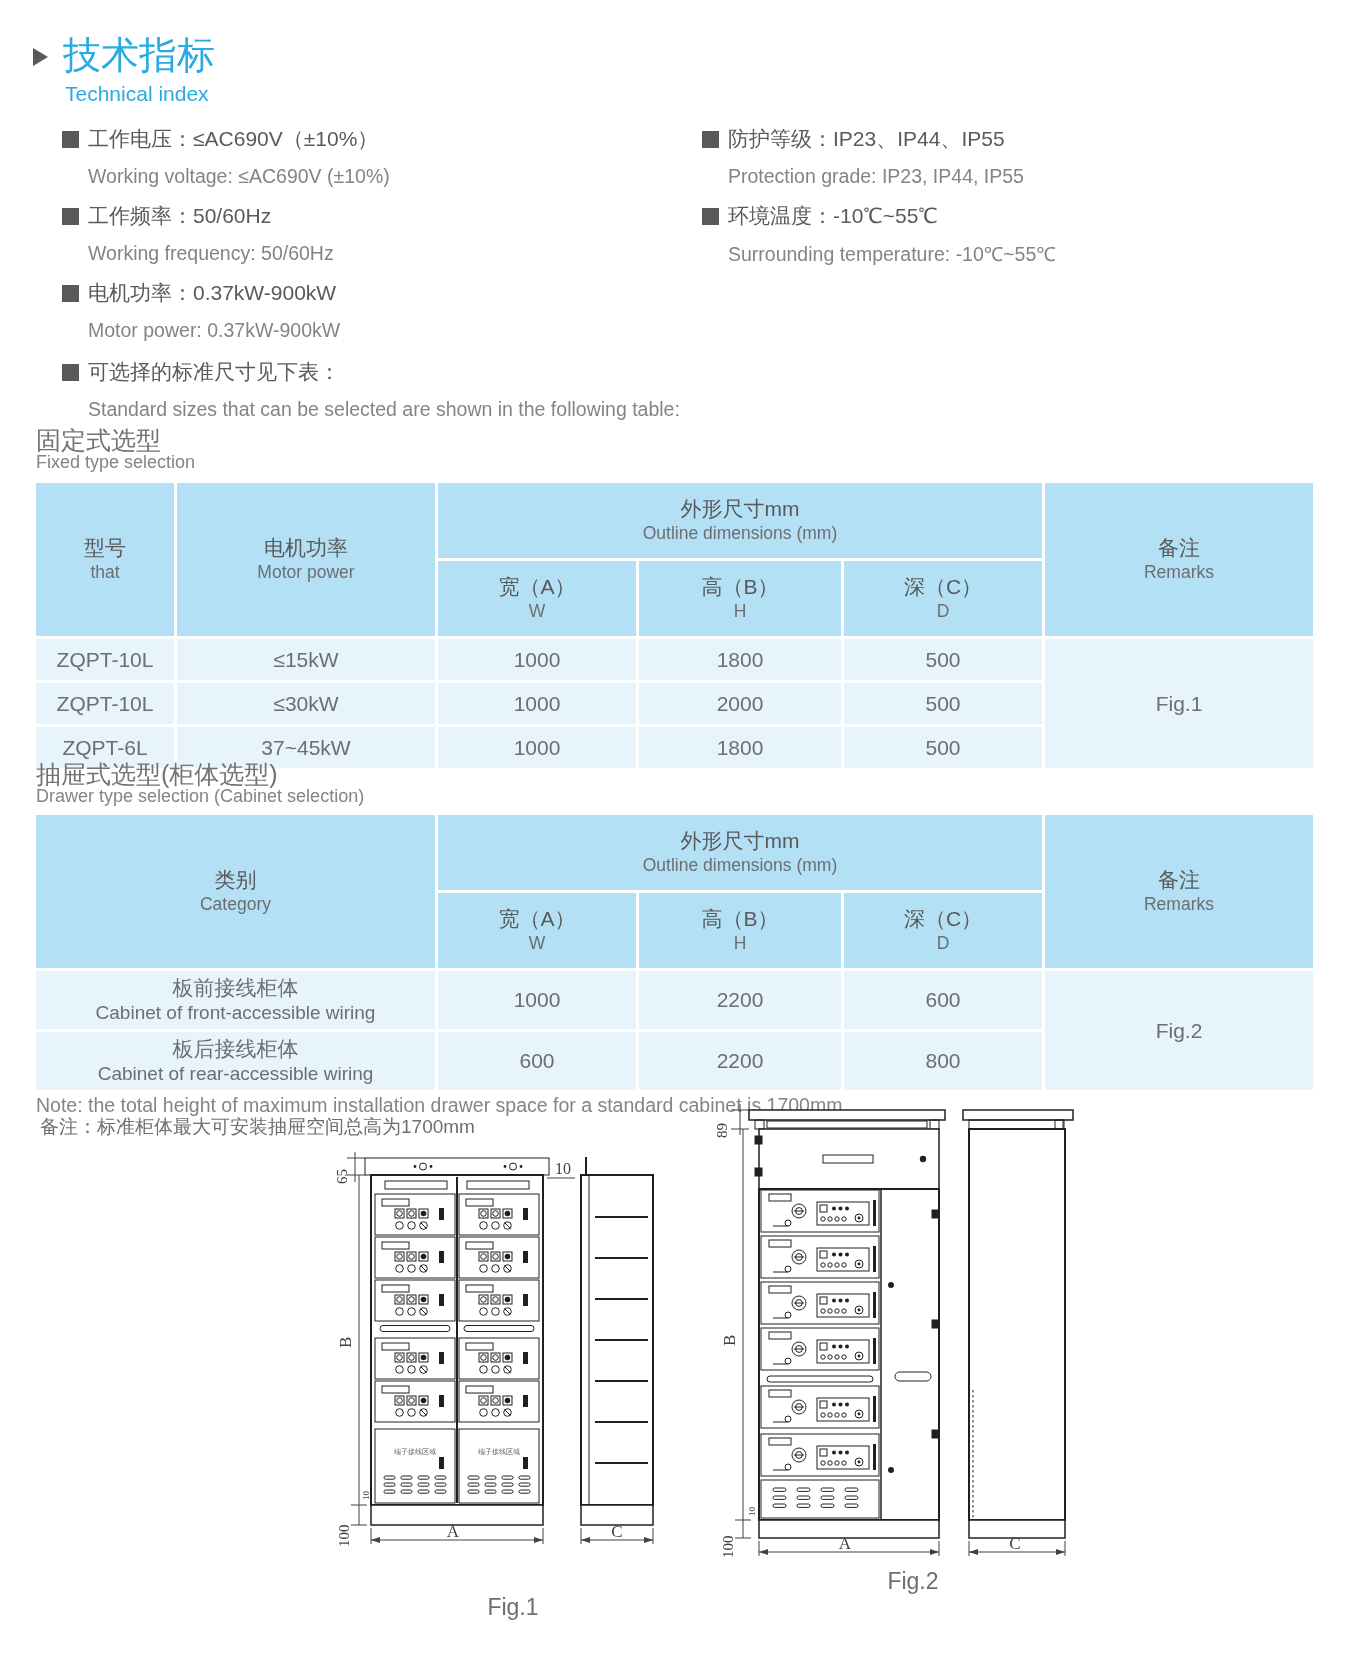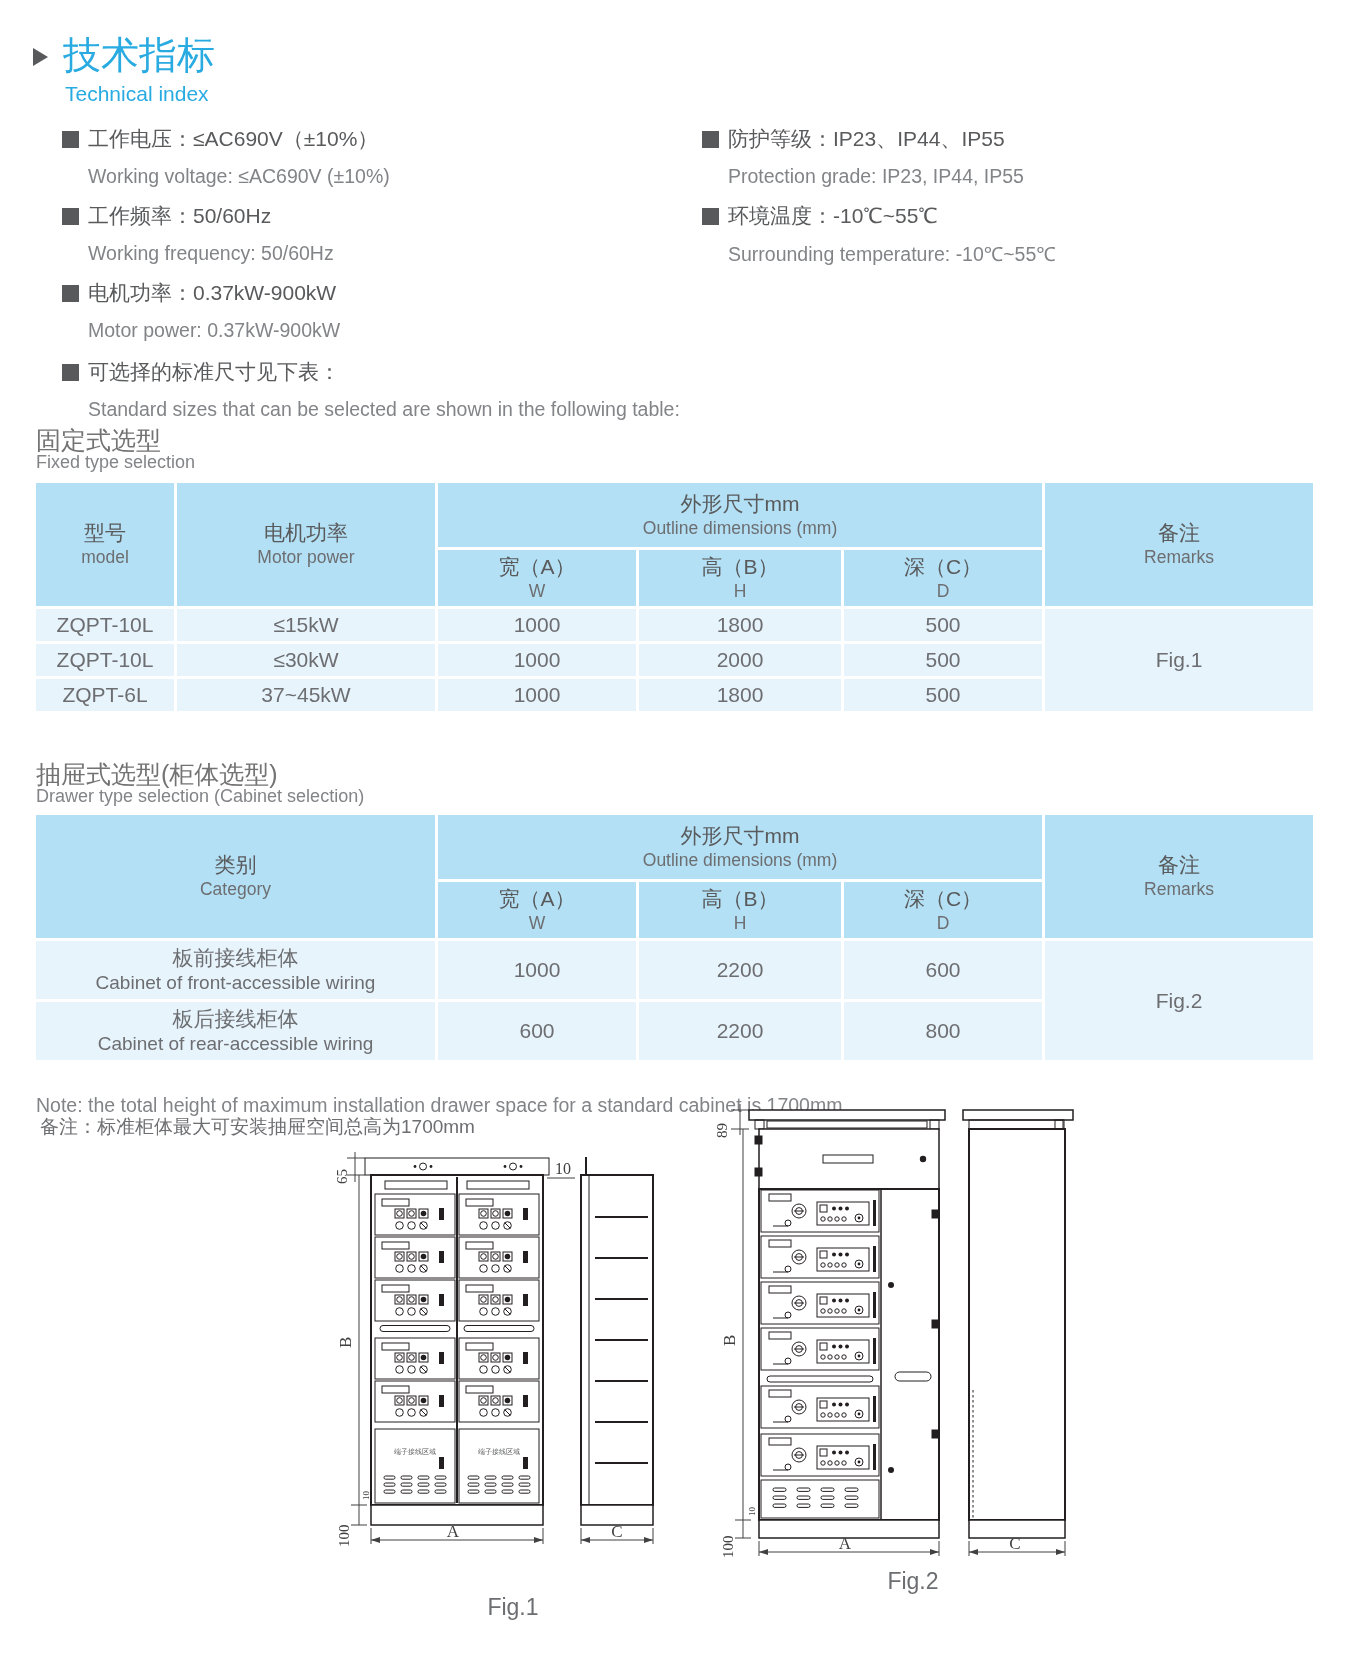--- a/index.html
+++ b/index.html
@@ -21,26 +21,26 @@
   .spec-item{margin-bottom:2px;text-align:right;}
   .spec-item.gap{margin-top:4px;}
   .spec-cn{display:flex;align-items:center;height:38px;font-size:21px;color:#595a5c;white-space:nowrap;}
   .bullet{width:17px;height:17px;background:#58595b;margin-right:9px;flex:none;}
   .spec-en{display:flex;align-items:center;height:37px;margin-left:26px;font-size:19.5px;color:#828487;white-space:nowrap;}
   
   .sec-cn{font-size:25px;color:#737373;white-space:nowrap;}
   .sec-en{font-size:18px;color:#828487;white-space:nowrap;}
   
   table.spec-table{position:absolute;left:33px;width:1283px;border-collapse:separate;border-spacing:3px;table-layout:fixed;}
-  table.spec-table th{background:#b3e0f4;font-weight:400;color:#595a5c;text-align:center;padding:2px;}
+  table.spec-table th{background:#b3e0f4;font-weight:400;color:#595a5c;text-align:center;padding:13px;}
   table.spec-table td{background:#e7f4fc;color:#6d6e71;text-align:center;font-size:21px;padding:0;}
   .cellcn{font-size:21px;line-height:1.25;}
   .cellen{font-size:17.5px;line-height:1.3;color:#6d6e71;}
   tr.hrow1{height:64px;} tr.hrow2{height:56px;}
-  #fixed-table tr.drow{height:32px;}
+  #fixed-table tr.drow{height:41px;}
   #drawer-table tr.drow{height:58px;}
   
   .note-cn{font-size:19px;color:#6d6e71;white-space:nowrap;margin-top:48px;}
   .note-en{font-size:19.5px;color:#828487;white-space:nowrap;}
   
   svg{display:block;}
   svg text{font-family:"Liberation Serif", serif;fill:#414042;}
   .fig-caption{position:absolute;width:170px;text-align:center;font-size:23px;color:#6d6e71;}
   .term-label{font-family:"Liberation Sans", sans-serif;font-size:7px;fill:#58595b;}
 </style>
@@ -110,21 +110,21 @@
       <col style="width:258px">
       <col style="width:198px">
     <col style="width:202px">
       <col style="width:198px">
       <col style="width:268px">
   </colgroup>
   <tbody>
       <tr class="hrow1">
     <th rowspan="2">
       <div class="cellcn">型号</div>
-      <div class="cellen">model</div>
+      <div class="cellen">that</div>
     </th>
     <th rowspan="2">
       <div class="cellcn">电机功率</div>
       <div class="cellen">Motor power</div>
     </th>
     <th colspan="3">
       <div class="cellcn">外形尺寸mm</div>
       <div class="cellen">Outline dimensions (mm)</div>
     </th>
     <th rowspan="2">

